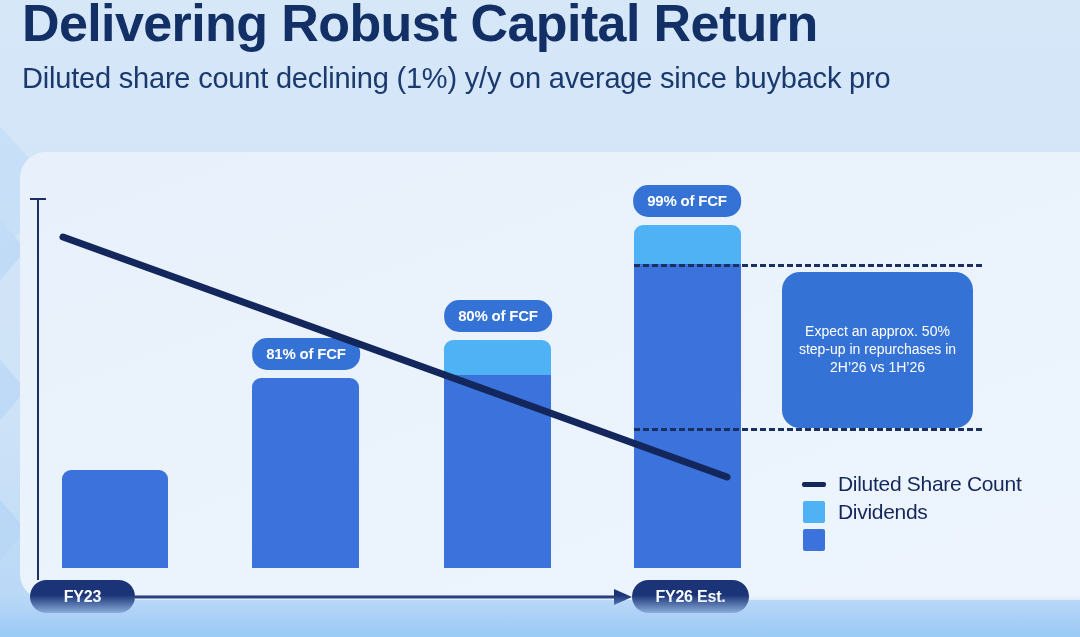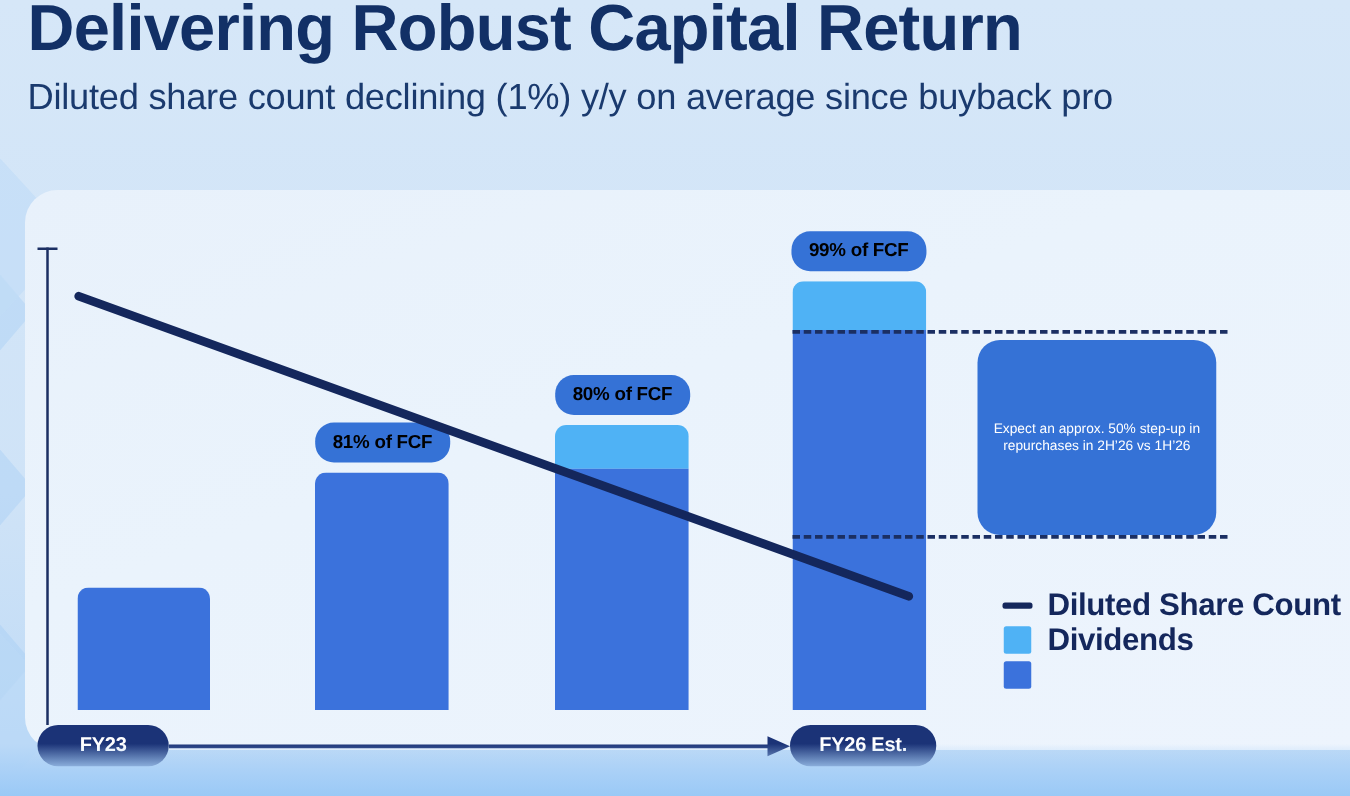--- a/index.html
+++ b/index.html
@@ -109,21 +109,21 @@
     width: 100%;
     background: #3b72dc;
     flex: 1 1 auto;
   }
 
   
   .fcf-pill {
     position: absolute;
     transform: translateX(-50%);
     background: #3572d6;
-    color: #000000;
+    color: #ffffff;
     font-size: 15px;
     font-weight: 700;
     letter-spacing: -0.2px;
     padding: 7px 14px 8px;
     border-radius: 15px;
     white-space: nowrap;
   }
 
   
   .trendline {
@@ -149,21 +149,21 @@
     top: 120px;
     width: 191px;
     height: 156px;
     background: #3572d6;
     border-radius: 18px;
     color: #ffffff;
     display: flex;
     align-items: center;
     justify-content: center;
     text-align: center;
-    font-size: 11px;
+    font-size: 14px;
     line-height: 1.28;
     font-weight: 400;
     padding: 4px 10px;
     box-sizing: border-box;
   }
 
   
   #legend {
     position: absolute;
     left: 782px;
@@ -191,22 +191,22 @@
     background: #14275c;
     border-radius: 2px;
   }
   .legend-mark.swatch i {
     display: block;
     width: 22px;
     height: 22px;
     border-radius: 2px;
   }
   .legend-label {
-    font-size: 25px;
-    font-weight: 700;
+    font-size: 21px;
+    font-weight: 400;
     color: #14275c;
     letter-spacing: -0.3px;
     white-space: nowrap;
   }
 
   
   .axis-pill {
     position: absolute;
     background: #1b3377;
     color: #ffffff;

